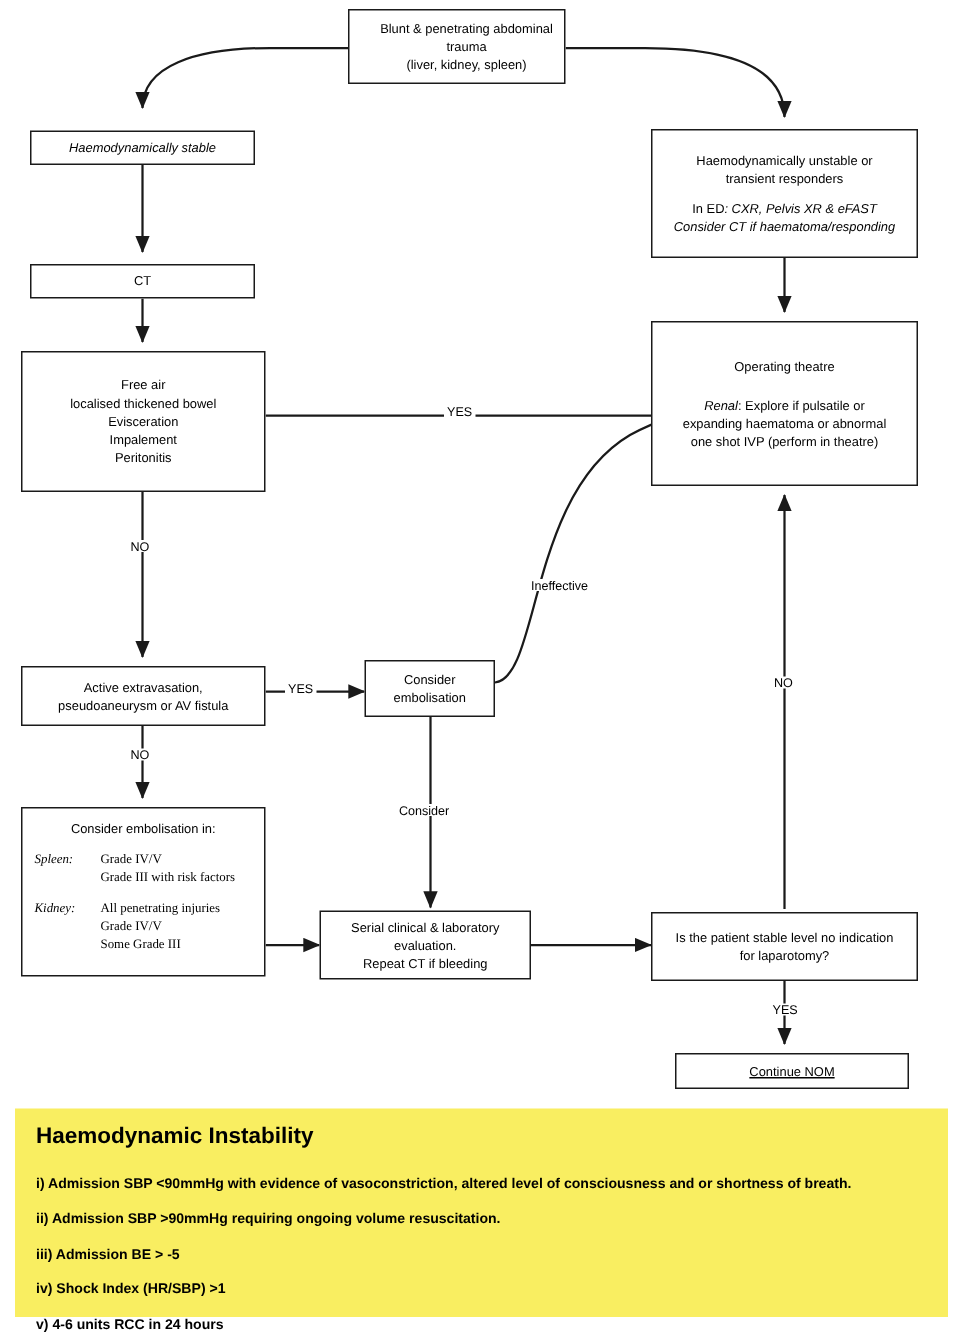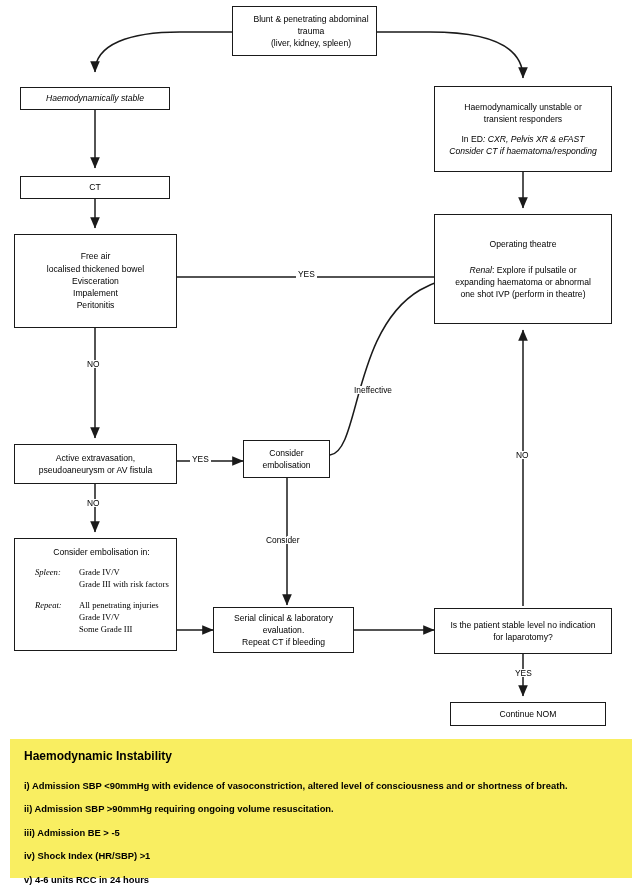--- a/index.html
+++ b/index.html
@@ -54,21 +54,21 @@
     background: #ffffff;
     padding: 0 2px;
     white-space: nowrap;
     line-height: 1;
   }
 
   
   .listnode {
     align-items: stretch;
     justify-content: flex-start;
-    padding: 7px 8px 7px 20px;
+    padding: 7px 8px 7px 8px;
     text-align: left;
   }
   .listnode .title {
     text-align: center;
     display: block;
     margin-bottom: 8px;
   }
   .lrow { display: flex; font-family: Liberation Serif, serif; }
   .lkey {
     width: 44px;
@@ -88,21 +88,21 @@
     height: 139px;
     background: #f9ee61;
     box-sizing: border-box;
     padding: 11px 14px 0 14px;
     font-size: 9.4px;
     font-weight: bold;
     line-height: 1.0;
   }
   #infobox .ititle {
     font-weight: bold;
-    font-size: 12px;
+    font-size: 15px;
     margin-bottom: 19px;
   }
   #infobox .iline {
     margin-bottom: 3.5px;
     white-space: normal;
     margin-top: 14px;
   }
 </style>
 </head>
 <body>
@@ -203,21 +203,21 @@
     <div class="lrow">
       <span class="lkey">Spleen:</span>
       <span class="lval">Grade IV/V</span>
     </div>
     <div class="lrow">
       <span class="lkey"></span>
       <span class="lval">Grade III with risk factors</span>
     </div>
     <div class="lspace"></div>
     <div class="lrow">
-      <span class="lkey">Repeat:</span>
+      <span class="lkey">Kidney:</span>
       <span class="lval">All penetrating injuries</span>
     </div>
     <div class="lrow">
       <span class="lkey"></span>
       <span class="lval">Grade IV/V</span>
     </div>
     <div class="lrow">
       <span class="lkey"></span>
       <span class="lval">Some Grade III</span>
     </div>
@@ -227,21 +227,21 @@
     <span class="ln">Serial clinical &amp; laboratory</span>
     <span class="ln">evaluation.</span>
     <span class="ln">Repeat CT if bleeding</span>
   </div>
 
   <div class="node" style="left:434px; top:608px; width:178px; height:46px;">
     <span class="ln">Is the patient stable level no indication</span>
     <span class="ln">for laparotomy?</span>
   </div>
 
-  <div class="node" style="left:450px; top:702px; width:156px; height:24px;">
+  <div class="node" style="left:450px; top:702px; width:156px; height:24px;text-decoration:underline;">
     <span class="ln">Continue NOM</span>
   </div>
 
   <div class="elabel" style="left:296px; top:270px;">YES</div>
   <div class="elabel" style="left:85px; top:360px;">NO</div>
   <div class="elabel" style="left:190px; top:455px;">YES</div>
   <div class="elabel" style="left:85px; top:499px;">NO</div>
   <div class="elabel" style="left:352px; top:386px;">Ineffective</div>
   <div class="elabel" style="left:264px; top:536px;">Consider</div>
   <div class="elabel" style="left:514px; top:451px;">NO</div>

